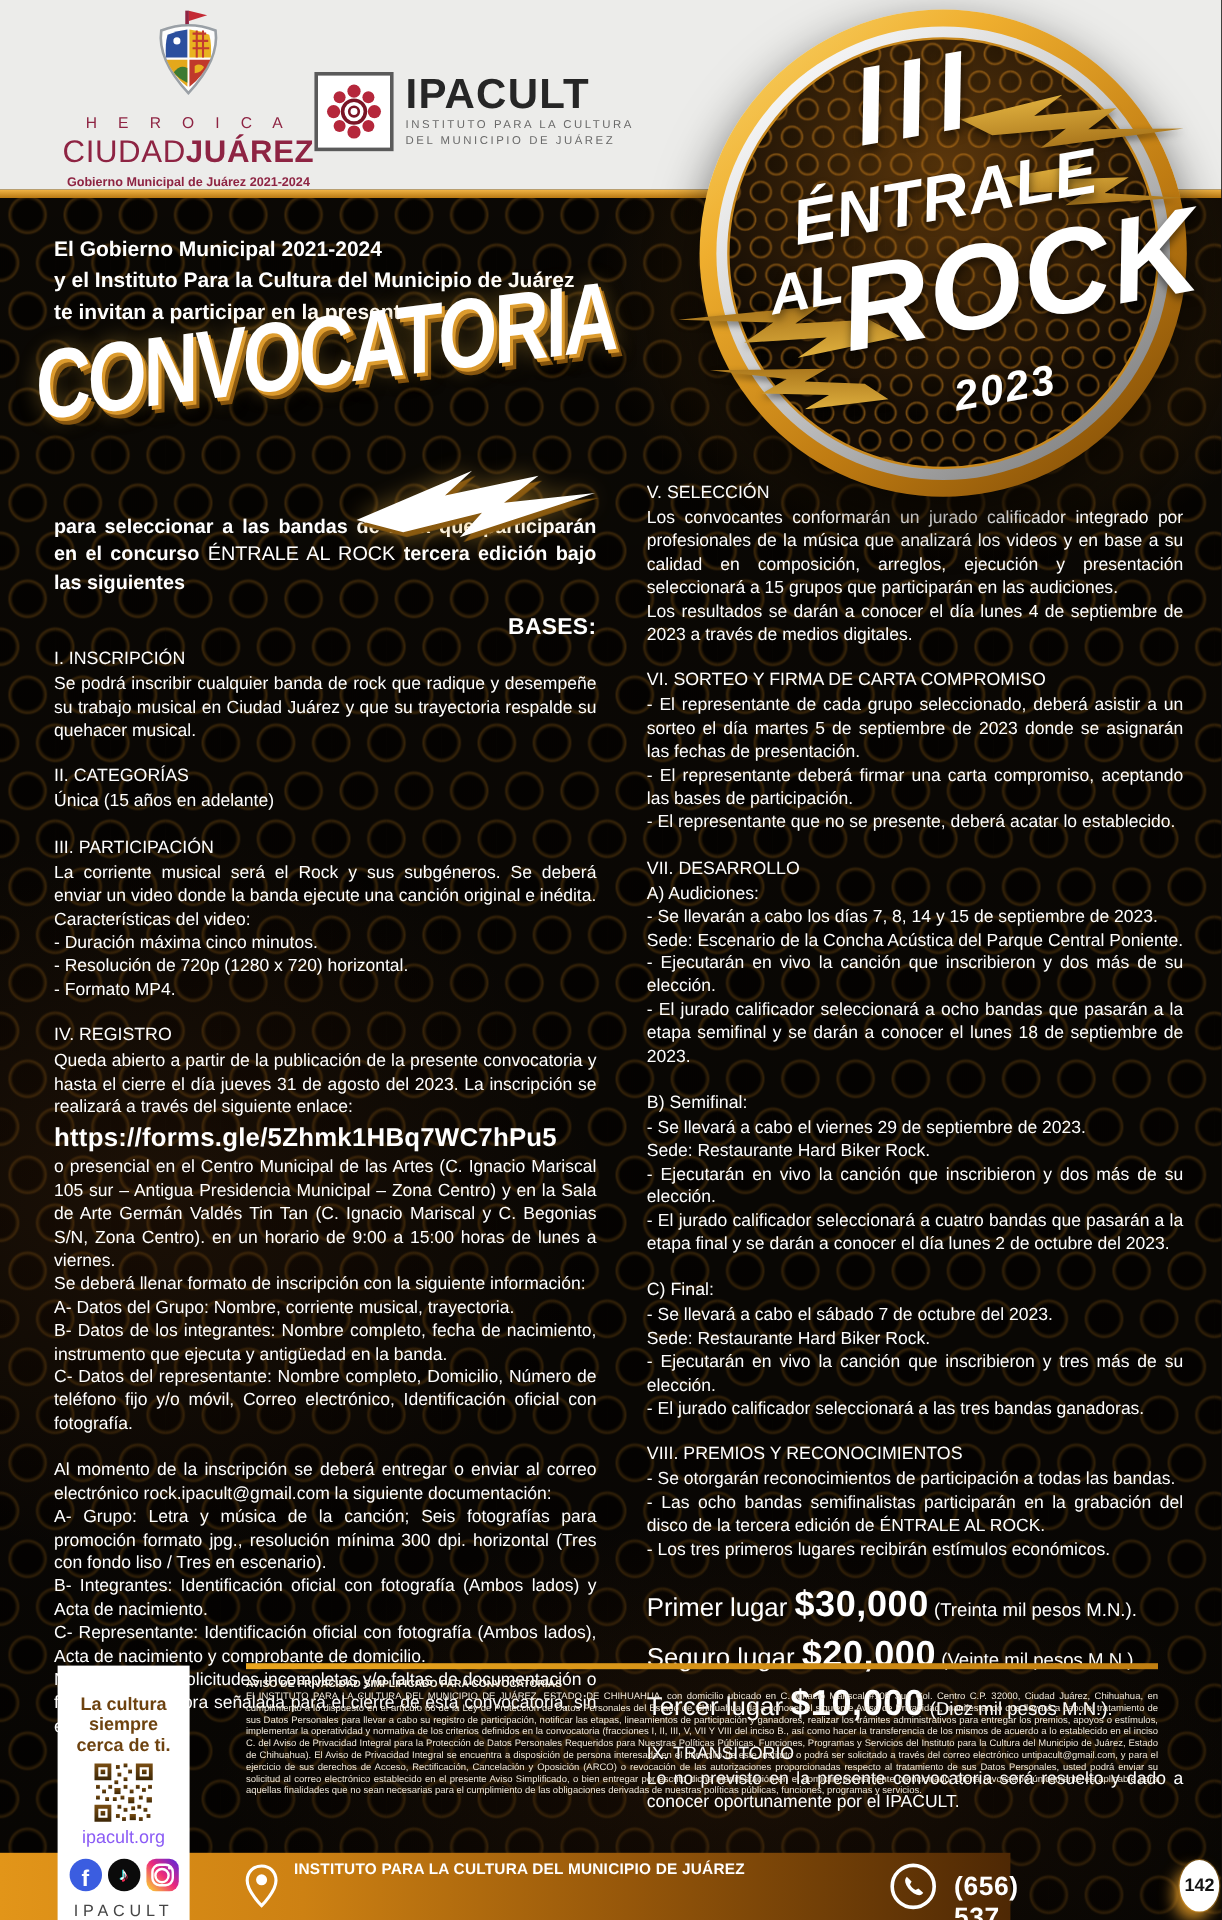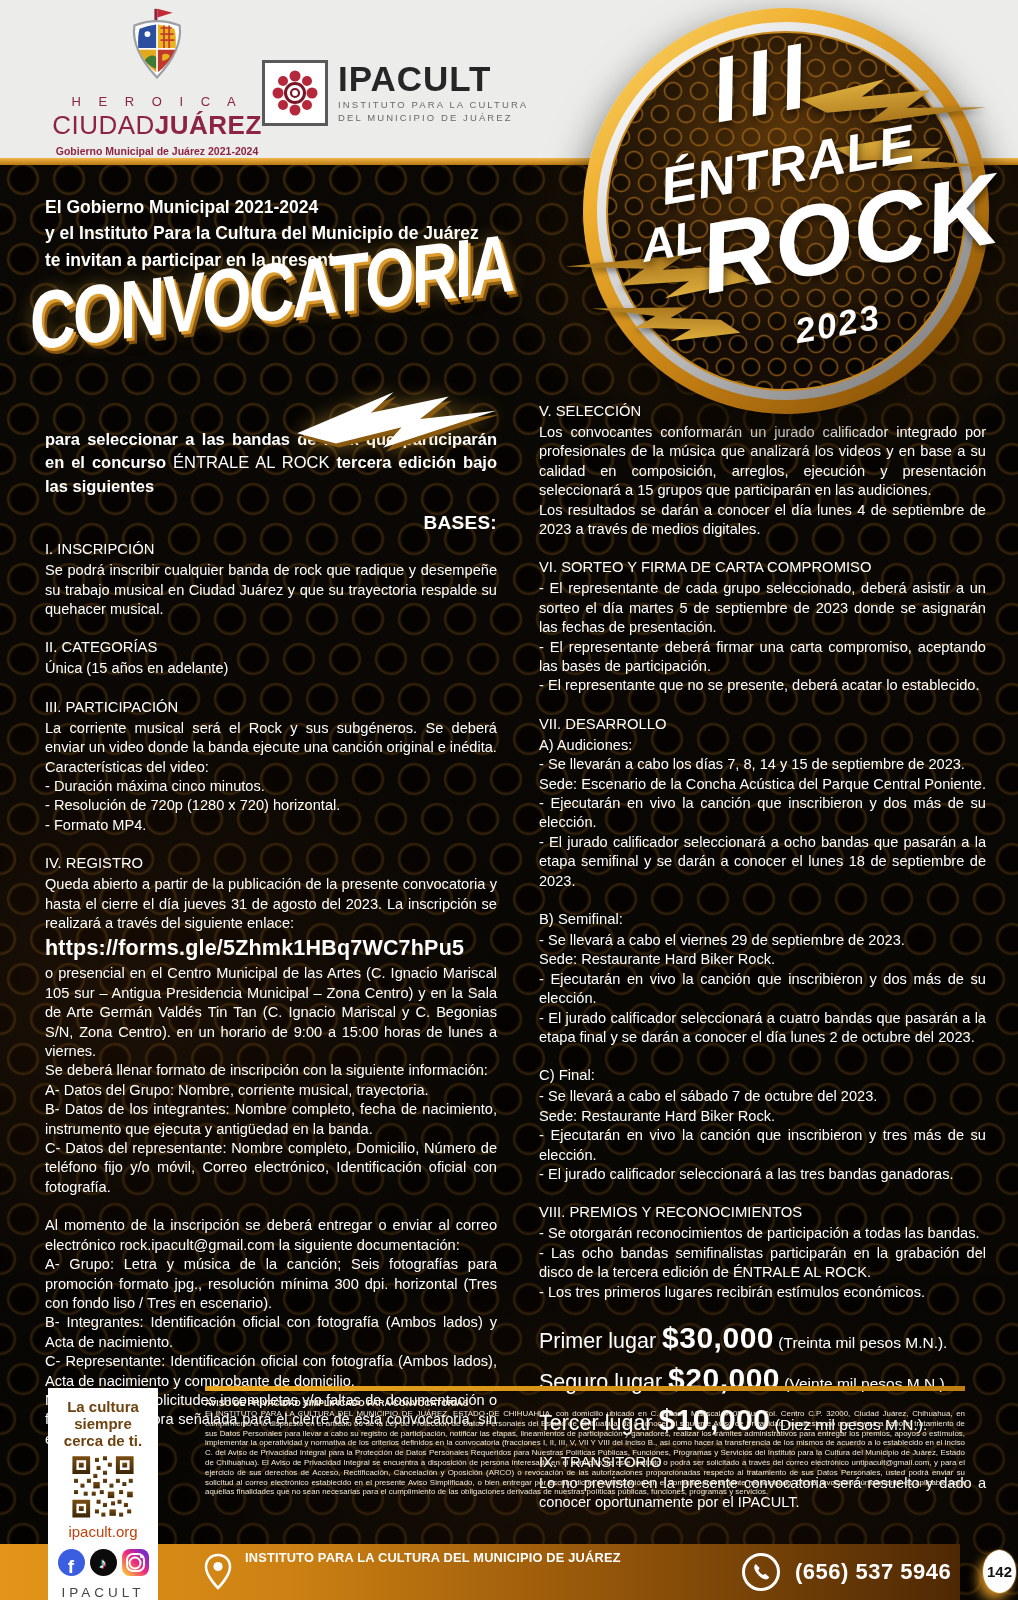--- a/index.html
+++ b/index.html
@@ -71,40 +71,40 @@
   .p{font-size:14.6px;line-height:1.33;text-align:justify;margin:0;}
   .ln{font-size:14.6px;line-height:1.33;margin:0;}
   .bold{font-weight:400;}
   .reg-link{font-size:21.5px;font-weight:800;margin:3px 0;letter-spacing:.2px;}
   .prize-row{margin:0 0 7px 0;white-space:nowrap;}
   .prize-place{font-size:21.5px;font-weight:400;}
   .prize-amt{font-size:30px;font-weight:800;letter-spacing:.5px;}
   .prize-note{font-size:15.5px;}
   
   .qr-card{position:absolute;left:48px;top:1388px;width:110px;height:212px;background:#fff;z-index:8;
-           display:flex;flex-direction:column;align-items:center;padding-top:11px;box-sizing:border-box;}
+           display:flex;flex-direction:column;align-items:center;padding-top:25px;box-sizing:border-box;}
   .qr-tag{color:#6e4310;font-weight:800;font-size:15px;line-height:1.12;text-align:center;}
-  .qr-url{font-size:15px;color:#c2410c;font-weight:500;margin-top:2px;}
+  .qr-url{font-size:15px;color:#8b5cf6;font-weight:500;margin-top:2px;}
   .soc-row{display:flex;gap:5px;margin-top:9px;align-items:center;}
   .fb{width:27px;height:27px;border-radius:50%;background:#3b5de0;color:#fff;font-weight:800;font-size:19px;
       display:flex;align-items:flex-end;justify-content:center;line-height:.95;overflow:hidden;}
   .tt{width:27px;height:27px;border-radius:50%;background:#0b0b0b;color:#fff;font-size:15px;
       display:flex;align-items:center;justify-content:center;text-shadow:-1px 0 0 #25f4ee,1px 1px 0 #fe2c55;}
   .ig{width:27px;height:27px;border-radius:8px;background:linear-gradient(45deg,#f9ce34 5%,#ee2a7b 50%,#6228d7 95%);position:relative;}
   .ig i{position:absolute;inset:4px;border:2px solid #fff;border-radius:7px;}
   .ig b{position:absolute;left:50%;top:50%;width:9px;height:9px;border:2px solid #fff;border-radius:50%;transform:translate(-50%,-50%);}
   .ig s{position:absolute;right:6px;top:6px;width:2.5px;height:2.5px;background:#fff;border-radius:50%;}
   .qr-brand{margin-top:9px;font-size:13.5px;letter-spacing:4px;color:#454545;font-weight:500;}
   
   .privacy{position:absolute;left:205px;top:1386px;width:760px;z-index:4;color:#efe7d8;}
   .privacy-rule{height:5px;width:100%;background:linear-gradient(90deg,#eaa61f,#c07e10);margin-bottom:7px;}
   .privacy-title{font-size:8.6px;font-weight:800;margin:0 0 1px 0;color:#f5efe2;}
   .privacy-body{font-size:7.9px;line-height:1.24;text-align:justify;margin:0;font-weight:500;}
   
-  .footer{position:absolute;left:0;top:1544px;width:960px;height:56px;z-index:6;
+  .footer{position:absolute;left:0;top:1544px;width:842px;height:56px;z-index:6;
           background:linear-gradient(90deg,#e29519 0%,#cd8113 30%,#96570a 62%,#4e2804 100%);}
   .f-pin{position:absolute;left:203px;top:8px;}
   .f-org-block{position:absolute;left:245px;top:6px;line-height:1.28;}
   .f-org{font-size:12.8px;font-weight:800;letter-spacing:.2px;}
   .f-addr{font-size:11px;font-weight:700;margin-top:48px;}
   .f-phone-icon{position:absolute;left:742px;top:9px;width:38px;height:38px;border:3px solid #fff;border-radius:50%;
                 box-sizing:border-box;display:flex;align-items:center;justify-content:center;}
   .f-phone{position:absolute;left:795px;top:15px;font-size:22px;font-weight:800;letter-spacing:.5px;}
   .page-badge{position:absolute;right:2px;top:1550px;width:33px;height:43px;border-radius:50%;background:#fff;color:#141414;
               font-size:15px;font-weight:800;display:flex;align-items:center;justify-content:center;z-index:9;

